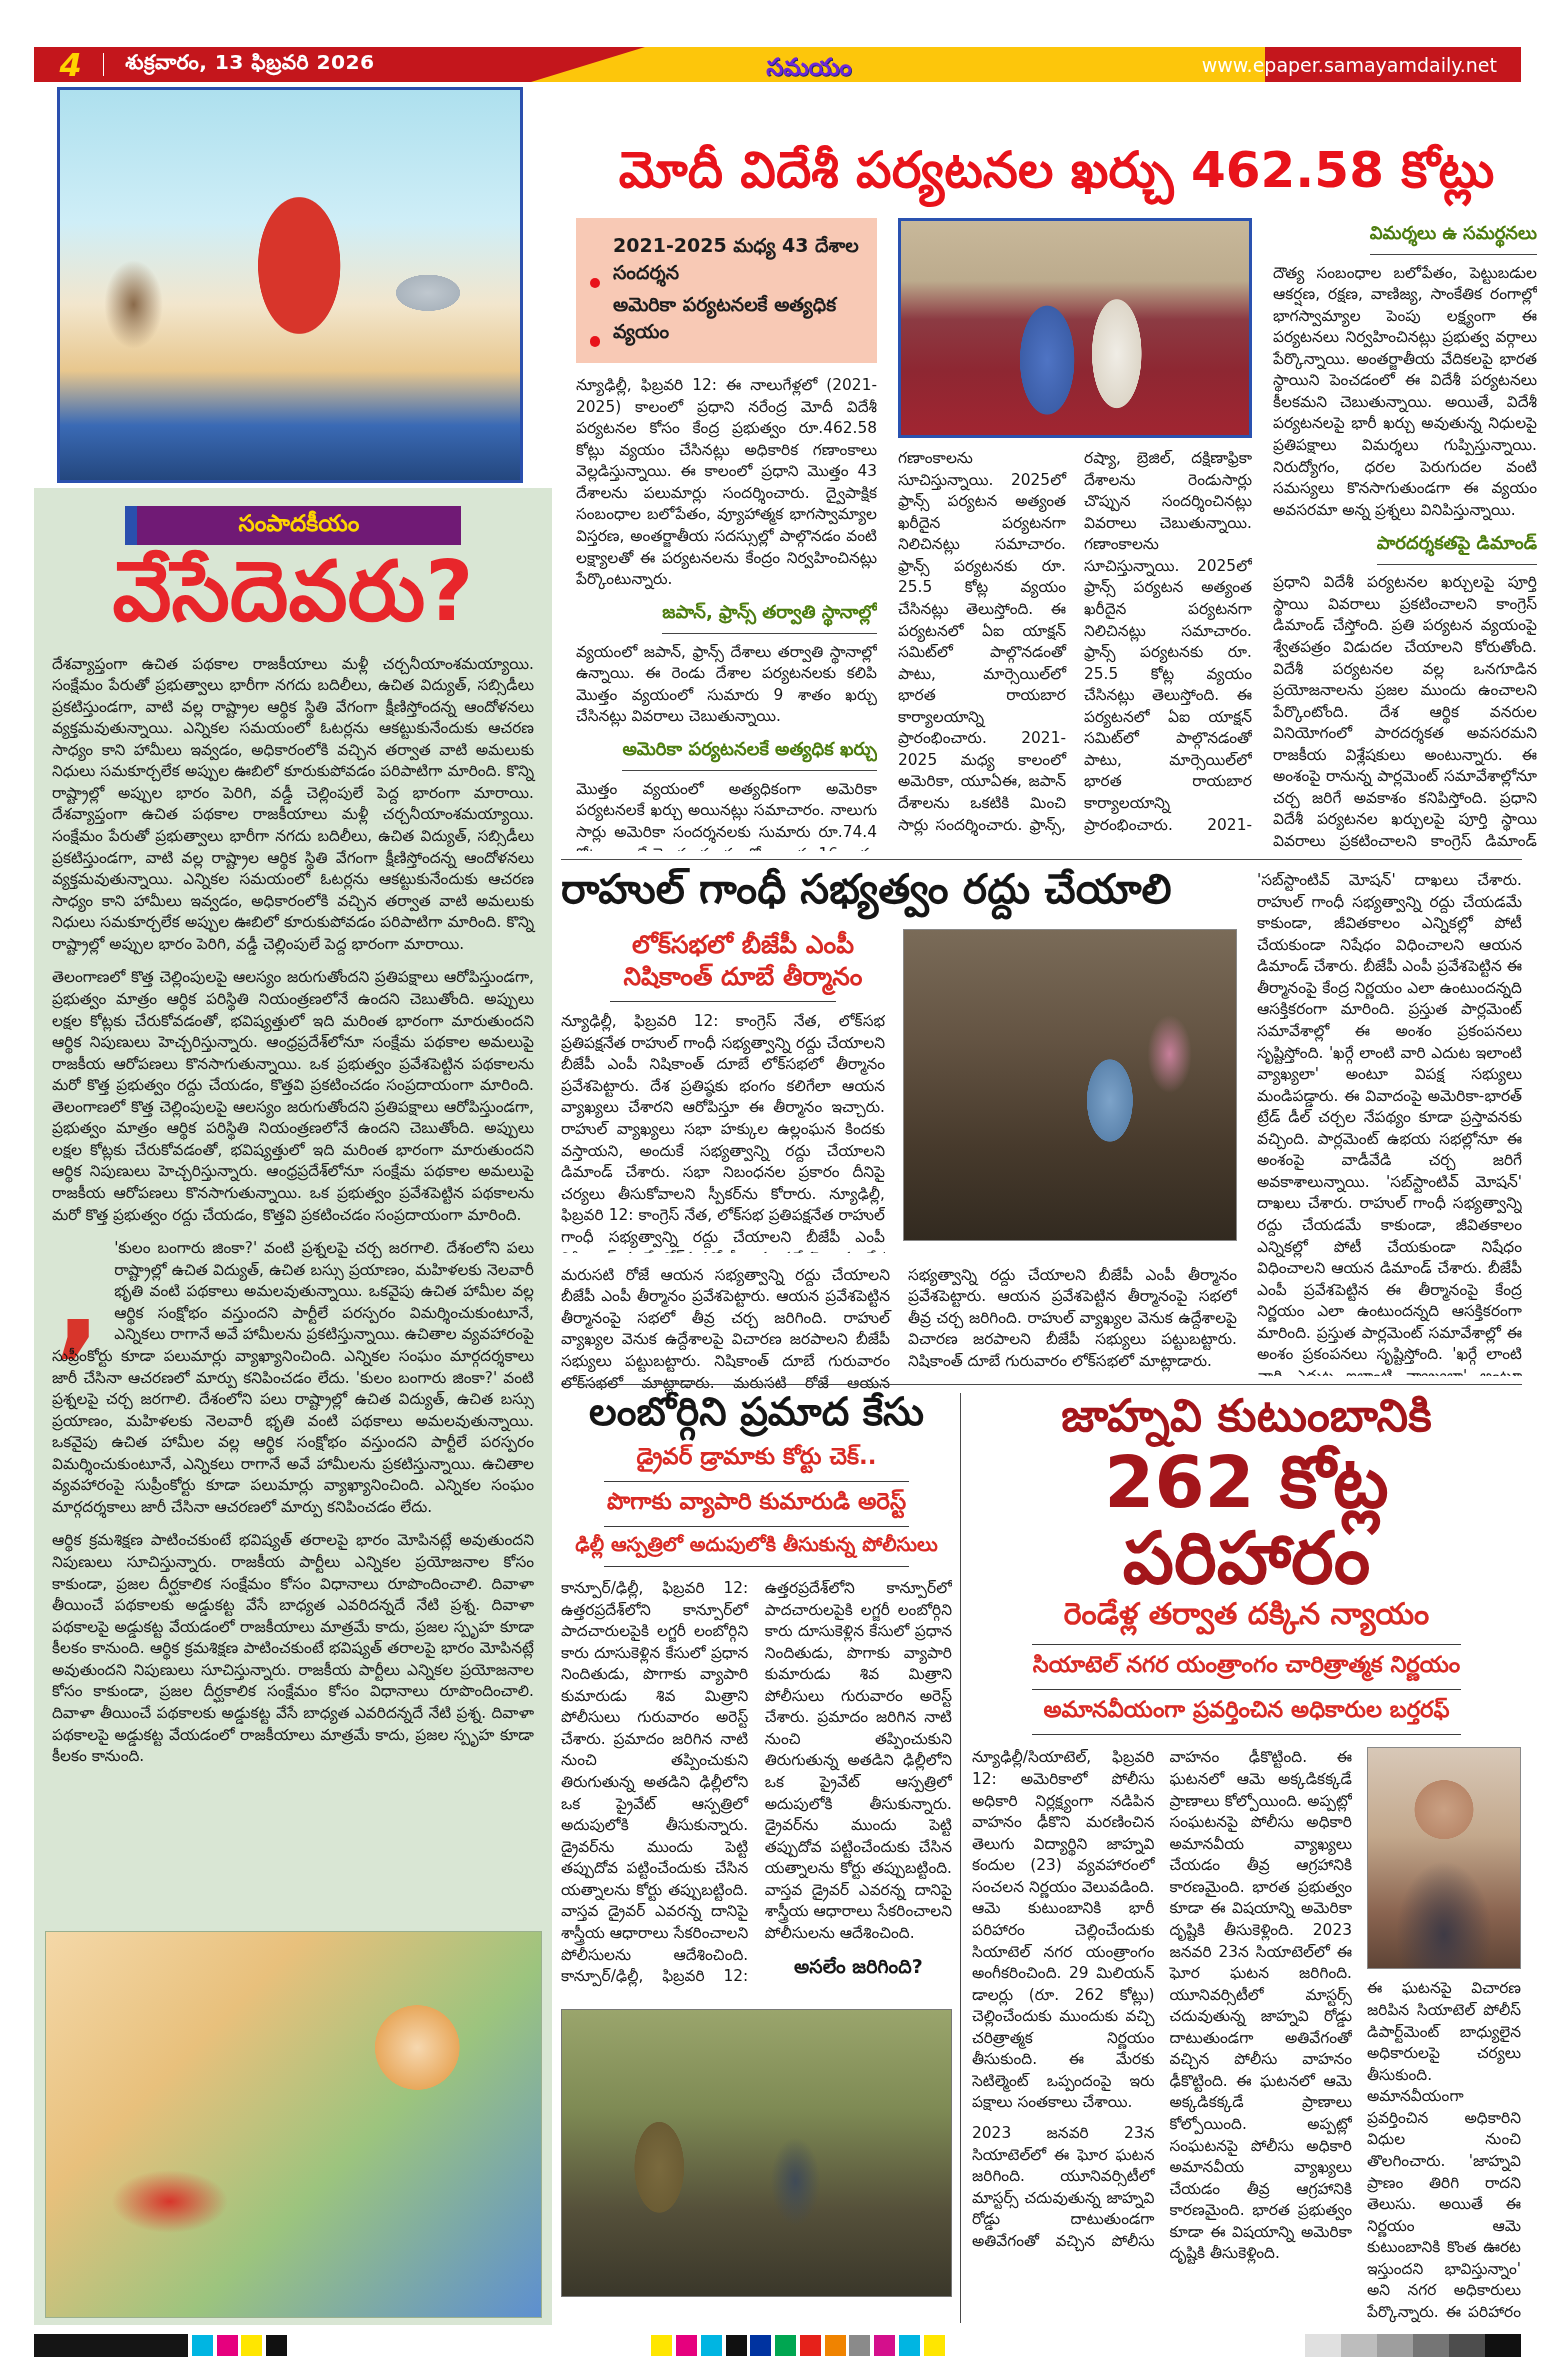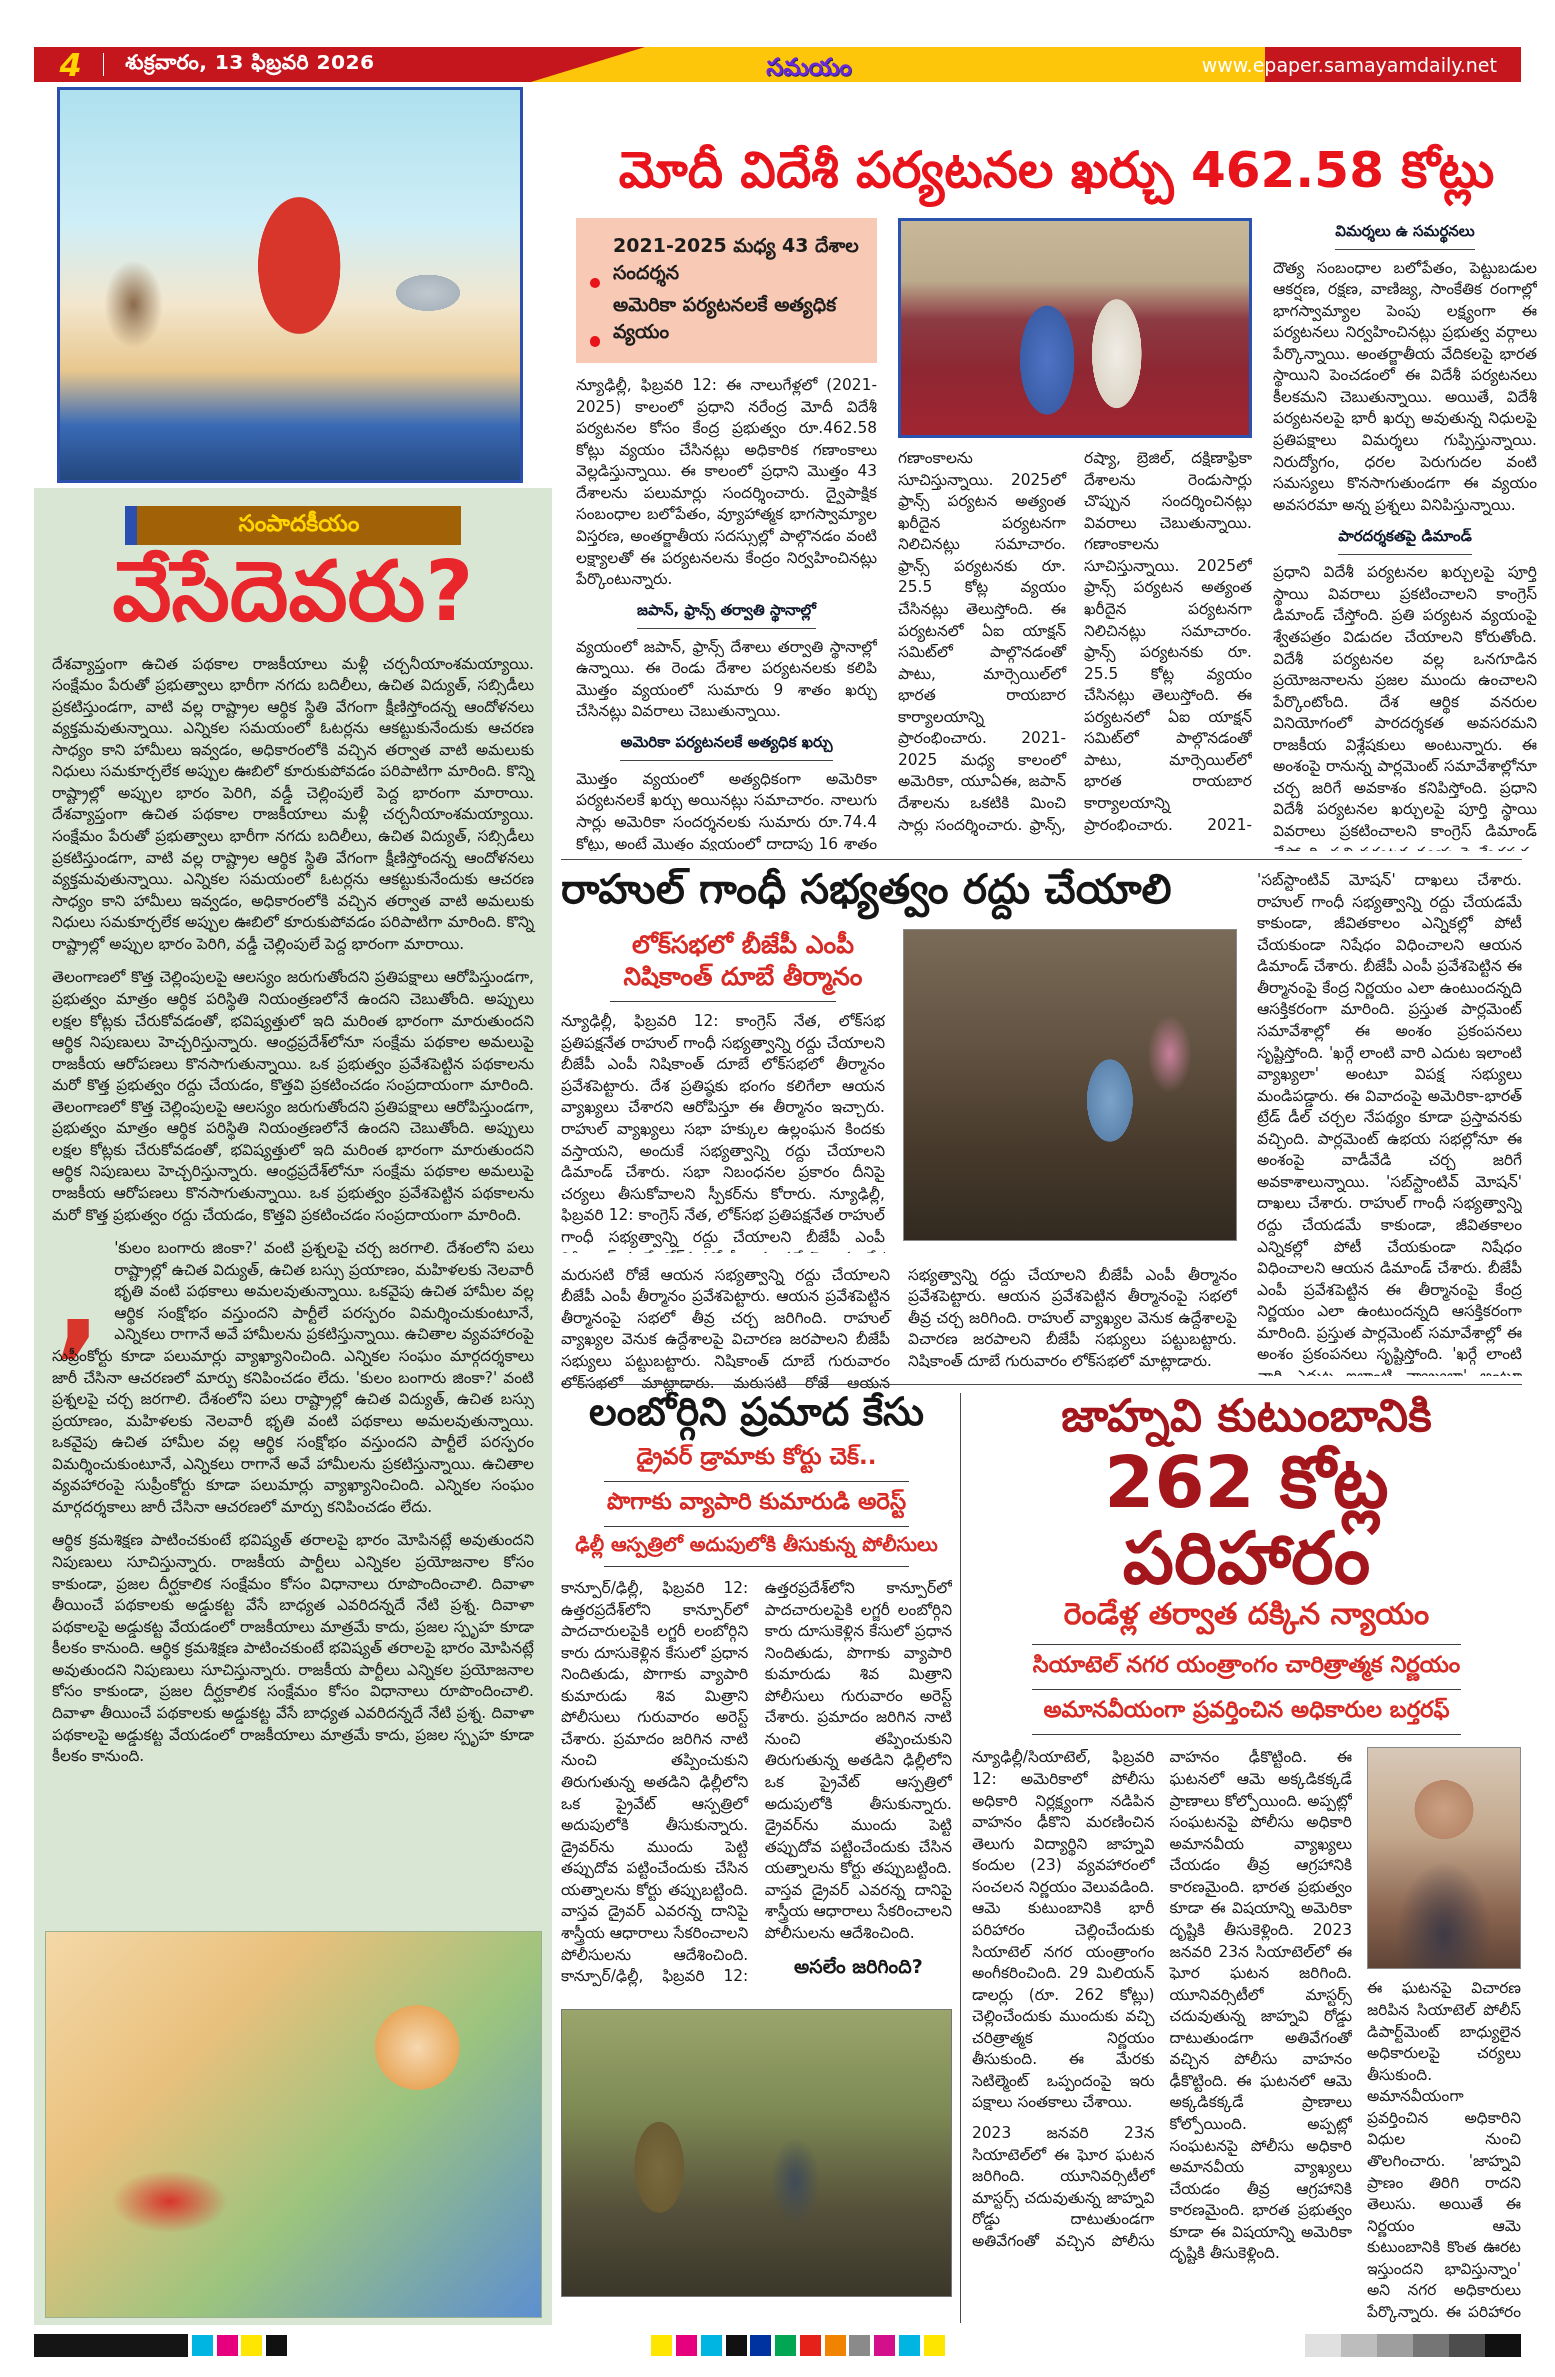--- a/index.html
+++ b/index.html
@@ -18,35 +18,35 @@
              justify-content:flex-end;padding-right:24px;color:#ffffff;font-size:19px;}
   
   .editorial{position:absolute;left:34px;top:87px;width:518px;height:2238px;}
   .cartoon-top{position:absolute;left:22.6px;top:0;width:466px;height:396px;border:3px solid #2a4fae;box-sizing:border-box;
       background:
         radial-gradient(68px 113px at 52% 45%, #d8352b 0%, #d8352b 60%, transparent 61%),
         radial-gradient(53px 30px at 80% 52%, #c0c8cf 0%, #aab4bd 60%, transparent 61%),
         radial-gradient(45px 68px at 16% 55%, #8a6a4a 0%, transparent 65%),
         linear-gradient(180deg,#aee0ee 0%,#cfeef7 34%,#f2e6cd 55%,#e8c78e 72%,#3a6ab5 86%,#24477e 100%);}
   .edit-green{position:absolute;left:0;top:401px;right:0;bottom:0;background:#d9e6d4;overflow:hidden;}
-  .edit-banner{width:324px;height:39px;margin:18px auto 0 auto;background:#a16207;border-left:12px solid #2a4fae;
+  .edit-banner{width:324px;height:39px;margin:18px auto 0 auto;background:#701a75;border-left:12px solid #2a4fae;
                display:flex;align-items:center;justify-content:center;color:#ffd400;font-size:23px;font-weight:bold;}
   .edit-head-top{color:#e8262b;font-size:34px;font-weight:bold;text-align:center;margin-top:19.6px;line-height:1.15;}
   .edit-head-main{color:#e8262b;font-size:83px;font-weight:bold;text-align:center;line-height:1;margin-top:4.5px;}
   .edit-body{padding:21px 18px 0 18px;font-size:16px;line-height:1.42;text-align:justify;height:1136px;overflow:hidden;}
   .edit-body p{margin:0 0 12px 0;}
   .pull-quote{float:left;color:#d8352b;font-size:128px;line-height:.6;font-weight:bold;margin:22.6px 13.5px 0 0;}
   .cartoon-bottom{position:absolute;left:10.5px;right:10.5px;bottom:7.5px;height:385px;border:0.8px solid #9ab08f;
       background:
         radial-gradient(60px 60px at 75% 30%, #f6d8b0 0%, #e8a85c 70%, transparent 71%),
         radial-gradient(83px 45px at 25% 70%, #d8352b 0%, transparent 70%),
         linear-gradient(135deg,#f4d8a8 0%,#e8c07c 30%,#9cc47e 60%,#5d8fd0 100%);}
   
   .bodytext{font-size:15.4px;line-height:1.4;text-align:justify;color:#161616;}
-  .subhead-red{color:#0f172a;font-size:15px;font-weight:bold;text-align:center;margin:10.5px 0 7.5px 0;}
+  .subhead-red{color:#4d7c0f;font-size:18px;font-weight:bold;text-align:right;margin:10.5px 0 7.5px 0;}
   .subhead-red span{display:inline-block;border-bottom:1.5px solid #444;padding-bottom:6px;}
   .thinrule{border:0;border-top:1.5px solid #3a3a3a;width:78%;margin:6px auto;}
   
   .modi-article{position:absolute;left:576px;top:144px;width:961px;height:713px;}
   .modi-headline{color:#e8131b;font-size:50px;font-weight:bold;text-align:center;white-space:nowrap;line-height:1.05;}
   .modi-grid{display:flex;gap:21px;margin-top:21px;height:633px;}
   .m-col1{width:301px;overflow:hidden;}
   .bullet-box{background:#f8c9b5;padding:12px 13.5px;font-size:19px;font-weight:bold;color:#1d1d1d;margin-bottom:12px;}
   .bullet-line{display:flex;align-items:flex-end;gap:13px;margin:4.5px 0;}
   .bullet-dot{width:10.5px;height:10.5px;border-radius:50%;background:#e8131b;flex:0 0 auto;}

